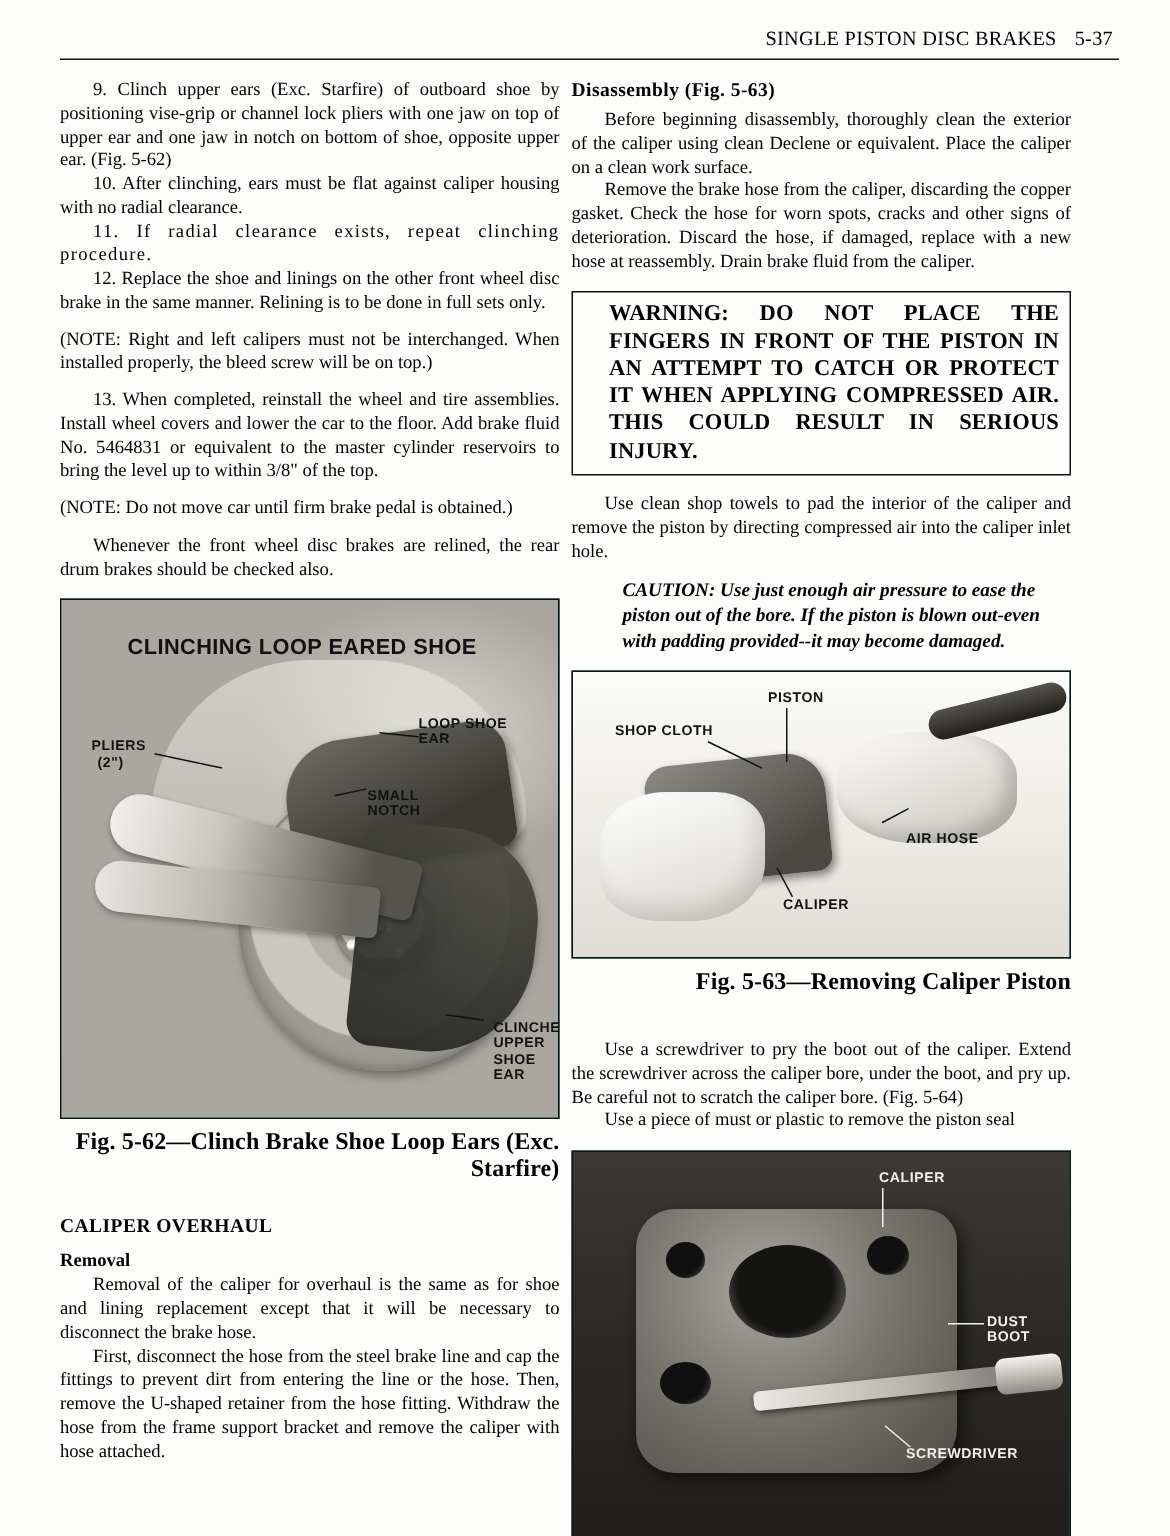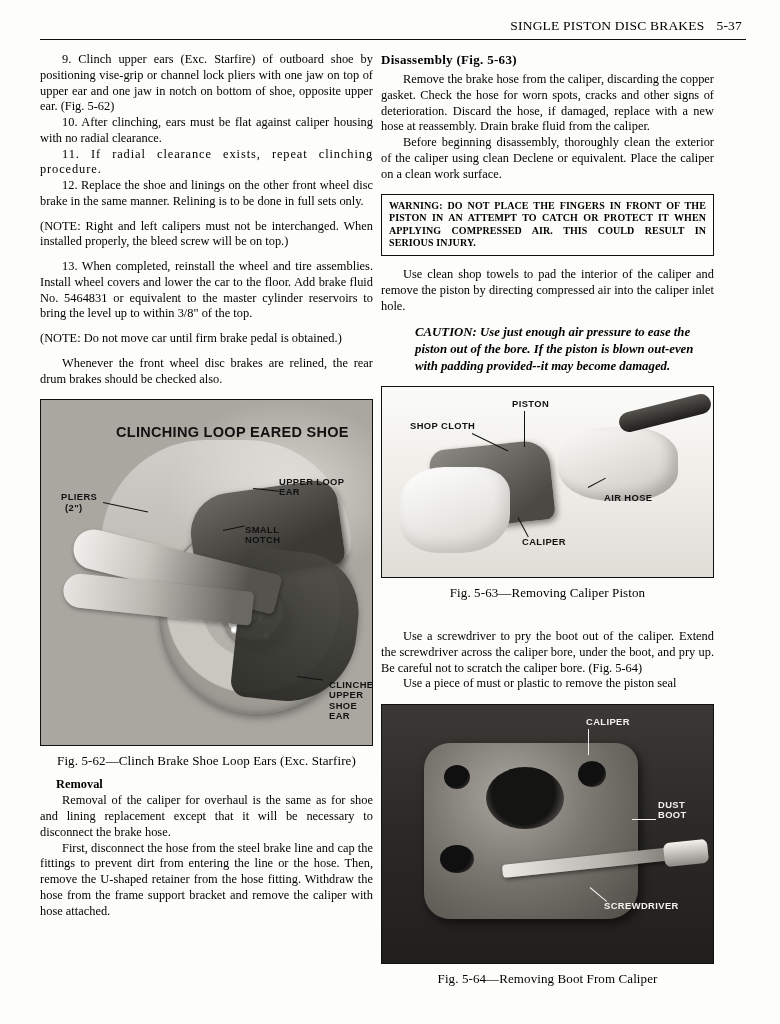--- a/index.html
+++ b/index.html
@@ -63,28 +63,28 @@
   }
   h2.sec {
     font-size: 13px;
     font-weight: bold;
     margin: 0 0 4px 0;
     letter-spacing: .3px;
   }
   h3.sub {
     font-size: 12.4px;
     font-weight: bold;
-    margin: 8px 0 1px 16px;
+    margin: 8px 0 1px 0;
   }
   
   .warning-box {
     border: 1.6px solid #111;
-    padding: 5px 7px 6px 7px;
+    padding: 5px 7px 6px 24px;
     margin: 12px 0 11px 0;
-    font-size: 10px;
+    font-size: 15px;
     line-height: 1.22;
     text-align: justify;
     font-weight: bold;
     letter-spacing: .1px;
   }
   
   .caution {
     font-style: italic;
     font-weight: bold;
     font-size: 12.8px;
@@ -97,43 +97,42 @@
   .figure {
     margin-top: 12px;
   }
   .fig-frame {
     border: 1.4px solid #111;
     background: #0f766e;
     position: relative;
     overflow: hidden;
   }
   .fig-caption {
-    text-align: center;
-    font-weight: normal;
-    font-size: 13px;
+    text-align: right;
+    font-weight: bold;
+    font-size: 16px;
     margin-top: 7px;
     letter-spacing: .1px;
   }
   .fig-label {
     position: absolute;
     font-size: 9.4px;
     font-family: "Liberation Sans", sans-serif;
     letter-spacing: .4px;
     line-height: 1.08;
     color: #111;
     font-weight: 600;
   }
   .fig-title-in {
     position: absolute;
     font-family: "Liberation Sans", sans-serif;
     font-weight: bold;
     font-size: 14.5px;
     letter-spacing: .3px;
     color: #111;
-    margin-left: 31px;
   }
   
   #fig62 { height: 345px; }
   .f62-bg {
     position: absolute; inset: 0;
     background:
       radial-gradient(ellipse 120px 90px at 74% 26%, #d9d7d0 0%, #bfbdb5 55%, #a9a7a0 100%),
       linear-gradient(155deg, #e9e8e3 0%, #d2d0c9 40%, #b9b7b0 75%, #a3a19a 100%);
   }
   .f62-rotor {
@@ -328,47 +327,48 @@
           <div class="f62-shoe"></div>
           <div class="f62-pliers"></div>
           <div class="f62-pliers2"></div>
 
           <div class="fig-title-in" style="left:44px; top:24px;">CLINCHING LOOP EARED SHOE</div>
 
           <div class="fig-label" style="left:20px; top:92px;">PLIERS</div>
           <div class="fig-label" style="left:24px; top:103px;">(2")</div>
           <div class="lead" style="left:62px; top:102px; width:46px; transform:rotate(12deg);"></div>
 
-          <div class="fig-label" style="left:238px; top:77px; white-space:pre;">UPPER LOOP
+          <div class="fig-label" style="left:238px; top:77px; white-space:pre;">LOOP SHOE
 EAR</div>
           <div class="lead" style="left:212px; top:88px; width:26px; transform:rotate(6deg);"></div>
 
           <div class="fig-label" style="left:204px; top:125px; white-space:pre;">SMALL
 NOTCH</div>
           <div class="lead" style="left:182px; top:130px; width:22px; transform:rotate(-12deg);"></div>
 
           <div class="fig-label" style="left:288px; top:268px; white-space:pre;margin-top:12px;">CLINCHED
 UPPER
 SHOE
 EAR</div>
           <div class="lead" style="left:256px; top:276px; width:26px; transform:rotate(8deg);"></div>
         </div>
         <div class="fig-caption">Fig. 5-62—Clinch Brake Shoe Loop Ears (Exc. Starfire)</div>
       </div>
 
+      <h2 class="sec" style="margin-top:20px;">CALIPER OVERHAUL</h2>
       <h3 class="sub">Removal</h3>
       <p class="indent">Removal of the caliper for overhaul is the same as for shoe and lining replacement except that it will be necessary to disconnect the brake hose.</p>
       <p class="indent">First, disconnect the hose from the steel brake line and cap the fittings to prevent dirt from entering the line or the hose. Then, remove the U-shaped retainer from the hose fitting. Withdraw the hose from the frame support bracket and remove the caliper with hose attached.</p>
     </div>
 
     <div class="col">
 
       <h2 class="sec">Disassembly (Fig. 5-63)</h2>
+      <p class="indent">Before beginning disassembly, thoroughly clean the exterior of the caliper using clean Declene or equivalent. Place the caliper on a clean work surface.</p>
       <p class="indent">Remove the brake hose from the caliper, discarding the copper gasket. Check the hose for worn spots, cracks and other signs of deterioration. Discard the hose, if damaged, replace with a new hose at reassembly. Drain brake fluid from the caliper.</p>
-      <p class="indent">Before beginning disassembly, thoroughly clean the exterior of the caliper using clean Declene or equivalent. Place the caliper on a clean work surface.</p>
 
       <div class="warning-box">WARNING: DO NOT PLACE THE FINGERS IN FRONT OF THE PISTON IN AN ATTEMPT TO CATCH OR PROTECT IT WHEN APPLYING COMPRESSED AIR. THIS COULD RESULT IN SERIOUS INJURY.</div>
 
       <p class="indent">Use clean shop towels to pad the interior of the caliper and remove the piston by directing compressed air into the caliper inlet hole.</p>
 
       <div class="caution">CAUTION: Use just enough air pressure to ease the piston out of the bore. If the piston is blown out-even with padding provided--it may become damaged.</div>
 
       <div class="figure">
         <div class="fig-frame" id="fig63">
           <div class="f63-bg"></div>
@@ -402,21 +402,21 @@
           <div class="f64-bore"></div>
           <div class="f64-hole" style="left:62px; top:60px; width:26px; height:24px;"></div>
           <div class="f64-hole" style="left:196px; top:56px; width:28px; height:26px;"></div>
           <div class="f64-hole" style="left:58px; top:140px; width:34px; height:28px;"></div>
           <div class="f64-screwdriver"></div>
           <div class="f64-handle"></div>
 
           <div class="fig-label light" style="left:204px; top:12px;">CALIPER</div>
           <div class="lead light" style="left:206px; top:24px; width:1px; height:26px; transform:rotate(0deg);"></div>
 
-          <div class="fig-label light" style="left:276px; top:95px; white-space:pre;">DUST
+          <div class="fig-label light" style="left:276px; top:108px; white-space:pre;">DUST
 BOOT</div>
           <div class="lead light" style="left:250px; top:114px; width:24px;"></div>
 
           <div class="fig-label light" style="left:222px; top:196px;">SCREWDRIVER</div>
           <div class="lead light" style="left:208px; top:182px; width:22px; transform:rotate(40deg);"></div>
         </div>
         <div class="fig-caption">Fig. 5-64—Removing Boot From Caliper</div>
       </div>
 
     </div>

